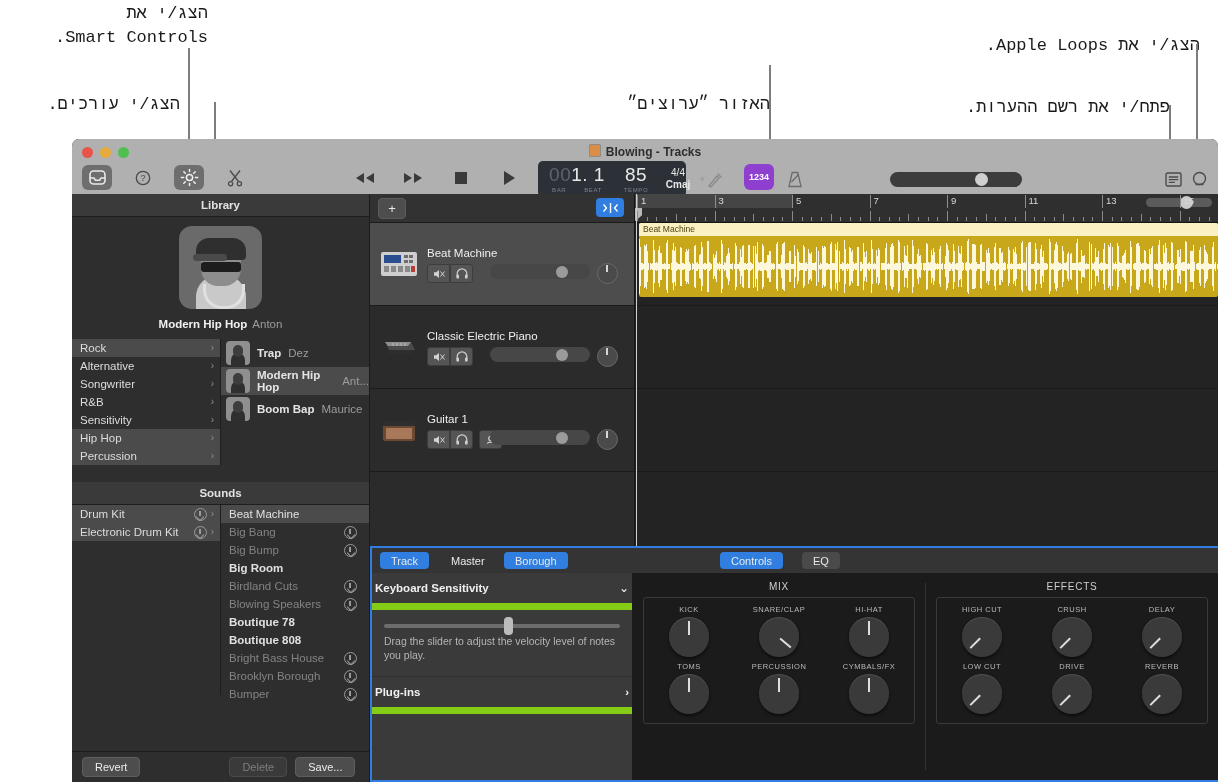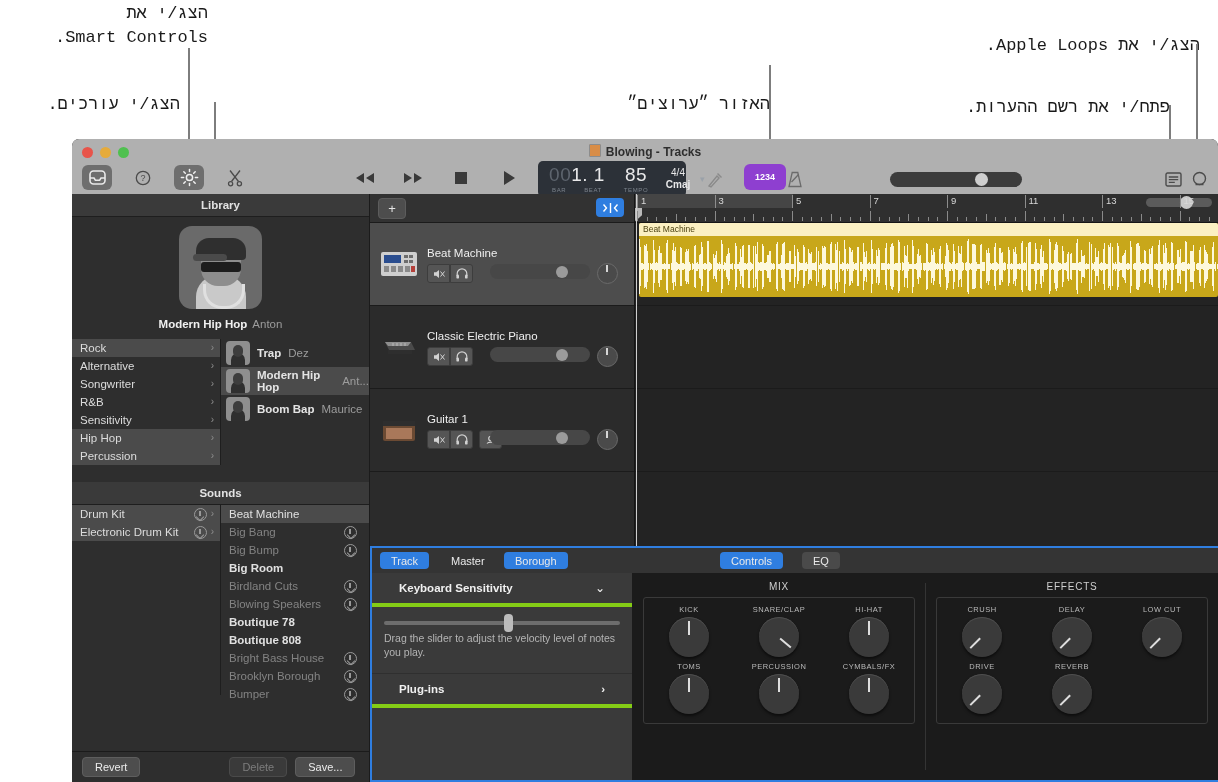--- a/index.html
+++ b/index.html
@@ -39,21 +39,21 @@
   .lcd .sep{width:1px;background:#444a52;margin:5px 0;}
   .lcd .big{font-size:19px;color:#e9e9ea;letter-spacing:.5px;line-height:1;}
   .lcd .big .dim{color:#5d646d;}
   .lcd .sub{font-size:6px;color:#7b828b;letter-spacing:.6px;margin-top:3px;}
   .lcd .two{font-size:10px;color:#e9e9ea;line-height:1.25;text-align:center;}
   .lcd .chev{width:14px;display:flex;align-items:center;justify-content:center;color:#9aa1a9;font-size:9px;}
 
   .mvol{position:absolute;left:818px;top:33px;width:132px;height:15px;background:#3c3c3c;border-radius:8px;}
   .mvol .kn{position:absolute;left:85px;top:1px;width:13px;height:13px;border-radius:50%;background:#cfcfcf;}
 
-  .countin{position:absolute;left:672px;top:25px;width:42px;height:26px;border-radius:6px;background:#8e3fd0;
+  .countin{position:absolute;left:672px;top:25px;width:30px;height:26px;border-radius:6px;background:#8e3fd0;
            display:flex;align-items:center;justify-content:center;color:#fff;font-size:9px;font-weight:bold;}
 
   
   .body{position:relative;height:588px;background:#252525;}
 
   
   .library{position:absolute;left:0;top:0;width:297px;height:588px;background:#2e2e2e;border-right:1px solid #1b1b1b;}
   .secthead{height:22px;line-height:22px;text-align:center;font-size:11.5px;font-weight:bold;color:#e2e2e2;
             background:#3a3a3a;border-bottom:1px solid #1e1e1e;}
   .lib-hero{height:122px;display:flex;flex-direction:column;align-items:center;justify-content:center;background:#2e2e2e;}
@@ -138,22 +138,22 @@
   
   .smart{position:absolute;left:298px;top:352px;right:0;bottom:0;background:#2b2b2b;border:2px solid #2f7ee0;
          border-right:none;box-sizing:border-box;}
   .sctop{height:25px;background:#343434;border-bottom:1px solid #1b1b1b;position:relative;}
   .pill{height:17px;padding:0 11px;border-radius:4px;font-size:11px;color:#e9e9e9;display:flex;align-items:center;
         background:transparent;position:absolute;top:4px;}
   .pill.on{background:#2f7ee0;}
   .pill.grp{background:#4a4a4a;}
   .scbody{position:absolute;left:0;right:0;top:25px;bottom:0;display:flex;}
   .scleft{width:260px;background:#3a3a3a;border-right:1px solid #1b1b1b;position:relative;}
-  .scrow{height:30px;display:flex;align-items:center;justify-content:space-between;padding:0 27px;
-         font-size:11.5px;color:#f0f0f0;font-weight:bold;border-bottom:4px solid #84cc16;}
+  .scrow{height:30px;display:flex;align-items:center;justify-content:space-between;padding:0 3px;
+         font-size:11.5px;color:#f0f0f0;font-weight:bold;border-bottom:7px solid #84cc16;}
   .ksld{margin:14px 12px 0;height:4px;border-radius:2px;background:#6d6d6d;position:relative;}
   .ksld .kn{position:absolute;left:120px;top:-7px;width:9px;height:18px;border-radius:4px;background:#bcbcbc;}
   .klabels{display:flex;justify-content:space-between;padding:9px 12px 0;font-size:10.5px;color:#cfcfcf;}
   .kdesc{padding:6px 12px 0;font-size:10.5px;color:#b4b4b4;line-height:1.35;}
   .scright{flex:1;background:#1b1b1b;display:flex;}
   .fxgrp{flex:1;padding:8px 10px;}
   .fxtitle{text-align:center;font-size:10px;color:#cfcfcf;letter-spacing:.8px;margin-bottom:5px;}
   .fxbox{border:1px solid #3a3a3a;border-radius:3px;padding:7px 0 9px;display:grid;
          grid-template-columns:repeat(3,1fr);row-gap:5px;}
   .knobcell{display:flex;flex-direction:column;align-items:center;}
@@ -1321,20 +1321,26 @@
                       <div class="ind" style="transform: rotate(0deg);"></div>
                     </div>
                   </div>
                 </div>
             </div>
             <div class="scdiv"></div>
             <div class="fxgrp">
               <div class="fxtitle">EFFECTS</div>
               <div class="fxbox" id="fxbox">
                   <div class="knobcell">
+                    <div class="klbl">HIGH CUT</div>
+                    <div class="bigknob">
+                      <div class="ind" style="transform: rotate(-135deg);"></div>
+                    </div>
+                  </div>
+                  <div class="knobcell">
                     <div class="klbl">CRUSH</div>
                     <div class="bigknob">
                       <div class="ind" style="transform: rotate(-135deg);"></div>
                     </div>
                   </div>
                   <div class="knobcell">
                     <div class="klbl">DELAY</div>
                     <div class="bigknob">
                       <div class="ind" style="transform: rotate(-135deg);"></div>
                     </div>

